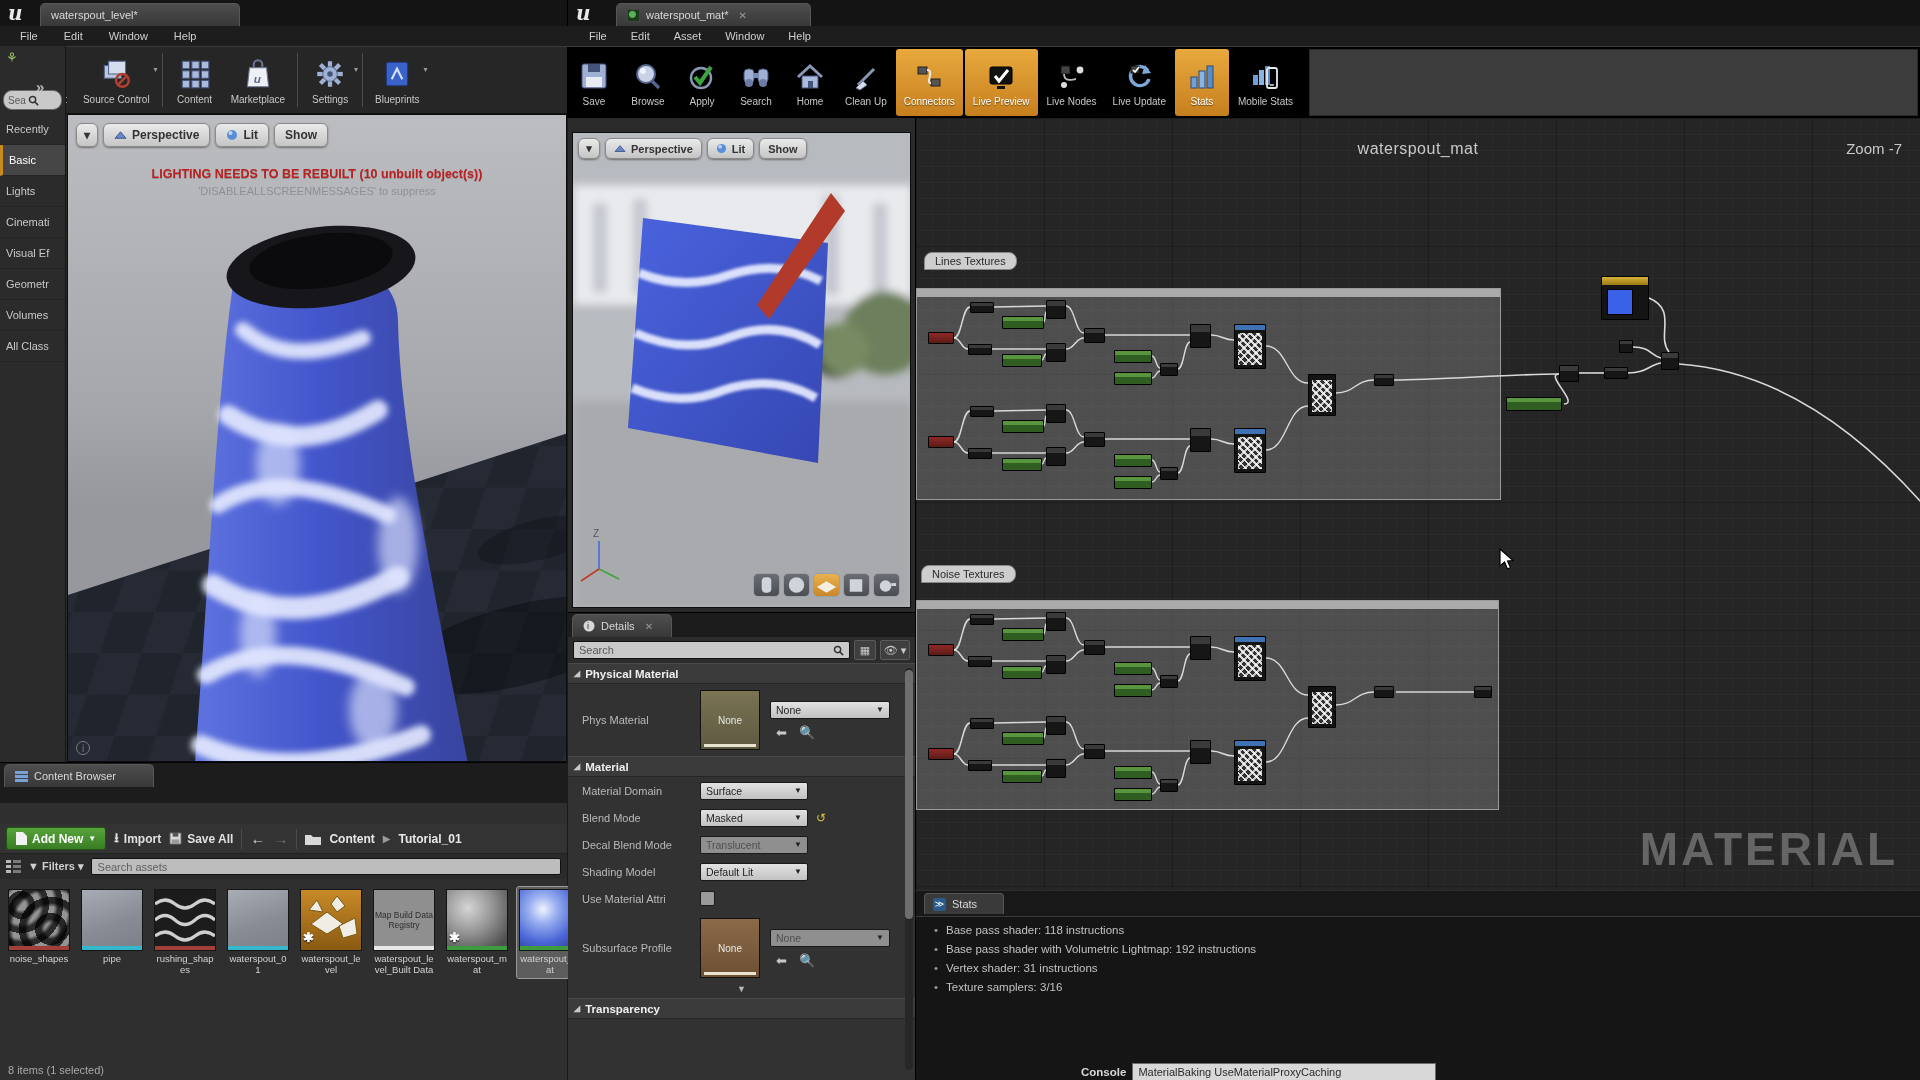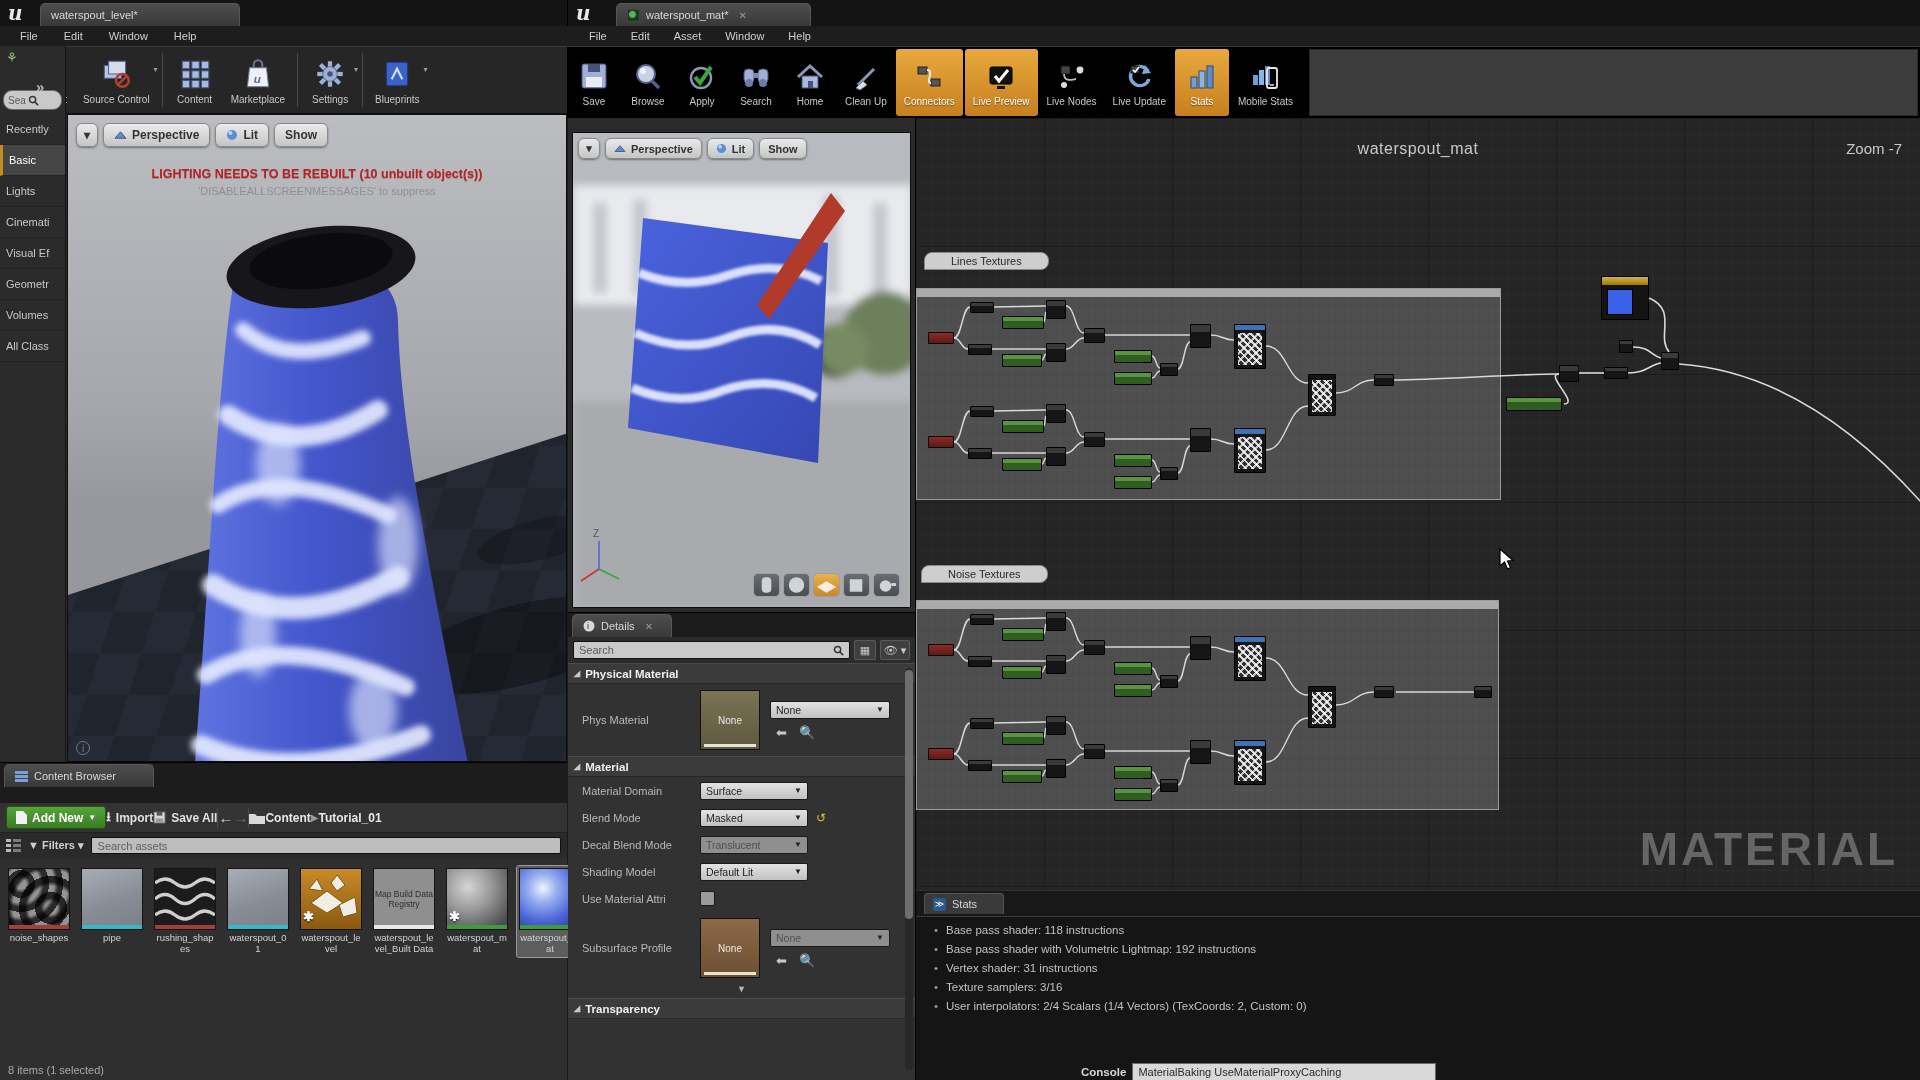--- a/index.html
+++ b/index.html
@@ -54,22 +54,22 @@
   .vp-warn { position:absolute; left:0; right:0; top:52px; text-align:center; color:#bb1f1f;
     font-size:12.5px; font-weight:bold; z-index:4; text-shadow:0 1px 0 rgba(0,0,0,.2); }
   .vp-warn2 { position:absolute; left:0; right:0; top:70px; text-align:center; color:#8e8f93;
     font-size:11px; z-index:4; }
   .info-i { position:absolute; left:8px; bottom:6px; width:14px; height:14px; border:1px solid #7b7c80;
     border-radius:50%; color:#7b7c80; font-size:10px; text-align:center; line-height:13px; z-index:5; }
 
   
   #content-browser { left:0; top:762px; width:567px; height:318px; background:#2f2f2f; border-top:1px solid #000; }
   .cb-tabrow { height:40px; background:#1c1c1c; position:relative; }
-  .cb-toolbar { height:30px; background:#333; display:flex; align-items:center; padding:0 6px; 
-    border-bottom:1px solid #222; }
+  .cb-toolbar { height:30px; background:#333; display:flex; align-items:center; padding:0 6px; gap:8px;
+    border-bottom:1px solid #222;margin-top:21px; }
   .btn-green { background:linear-gradient(#57a33b,#3a7d24); border:1px solid #245415; border-radius:3px;
     color:#fff; font-weight:bold; font-size:12px; height:23px; display:flex; align-items:center;
     padding:0 9px; gap:5px; }
   .cb-tool { color:#e0e0e0; font-size:12px; font-weight:bold; display:flex; align-items:center; gap:5px; }
   .cb-sep { width:1px; height:20px; background:#4a4a4a; }
   .cb-arrow { color:#d8d8d8; font-size:15px; font-weight:bold; }
   .cb-arrow.dim { color:#6f6f6f; }
   .crumb { color:#e8e8e8; font-size:12px; font-weight:bold; white-space:nowrap; }
   .cb-filterrow { height:25px; background:#2a2a2a; display:flex; align-items:center; padding:0 6px; gap:7px; }
   .filters-lbl { color:#cfcfcf; font-size:11px; font-weight:bold; }
@@ -154,21 +154,21 @@
   #graph-pane { left:915px; top:118px; width:1005px; height:772px; overflow:hidden; background-color:#252525;
     background-image:
       linear-gradient(#1d1d1d 1px, transparent 1px), linear-gradient(90deg,#1d1d1d 1px, transparent 1px),
       linear-gradient(#2b2b2b 1px, transparent 1px), linear-gradient(90deg,#2b2b2b 1px, transparent 1px);
     background-size:128px 128px,128px 128px,16px 16px,16px 16px; border-left:1px solid #000; }
   .graph-title { position:absolute; top:22px; left:0; right:0; text-align:center; color:#c9c9c9;
     font-size:16px; letter-spacing:.5px; }
   .graph-zoom { position:absolute; top:22px; right:18px; color:#c9c9c9; font-size:15px; }
   .watermark { position:absolute; right:22px; bottom:14px; font-size:46px; font-weight:bold;
     color:#9a9a9a; opacity:.55; letter-spacing:3px; }
-  .comment-label { position:absolute; background:#cecece; color:#2a2a2a; font-size:11px; padding:2px 26px;
+  .comment-label { position:absolute; background:#cecece; color:#2a2a2a; font-size:11px; padding:2px 10px;
     border-radius:8px 8px 8px 0; border:1px solid #888; z-index:3; }
   .comment-box { position:absolute; background:rgba(175,175,175,.30); border:1px solid #9a9a9a; z-index:1; }
   .comment-box .cb-top { height:8px; background:#b5b5b5; opacity:.9; }
   .gnode { position:absolute; z-index:2; border:1px solid #000; border-radius:1px; }
   .gn-red { background:linear-gradient(#8e2a26,#5e1a16); }
   .gn-blk { background:linear-gradient(#3a3a3a 0 30%, #161616 30%); }
   .gn-grn { background:linear-gradient(#59953d 0 35%, #2f5d22 35%); }
   .gn-tex { background:#141414; }
   .gn-tex .hd { height:5px; background:#3f72b5; }
   .gn-tex .pic, .gn-btex .pic { position:absolute; left:3px; right:3px; bottom:3px; top:8px;
@@ -1023,21 +1023,20 @@
     <div class="stats-tab">
       <span class="sic">≫</span>
       <span>Stats</span>
     </div>
     <div class="stats-body">
       <div id="stat-lines">
           <div class="stat-line"><span class="bullet">•</span>Base pass shader: 118 instructions</div>
           <div class="stat-line"><span class="bullet">•</span>Base pass shader with Volumetric Lightmap: 192 instructions</div>
           <div class="stat-line"><span class="bullet">•</span>Vertex shader: 31 instructions</div>
           <div class="stat-line"><span class="bullet">•</span>Texture samplers: 3/16</div>
-          <div class="stat-line"><span class="bullet">•</span>User interpolators: 2/4 Scalars (1/4 Vectors) (TexCoords: 2, Custom: 0)</div>
         </div>
       <div class="console-row">
         <label>Console</label>
         <input type="text" value="MaterialBaking UseMaterialProxyCaching" style="">
       </div>
     </div>
   </div>
 
 </div>
 

